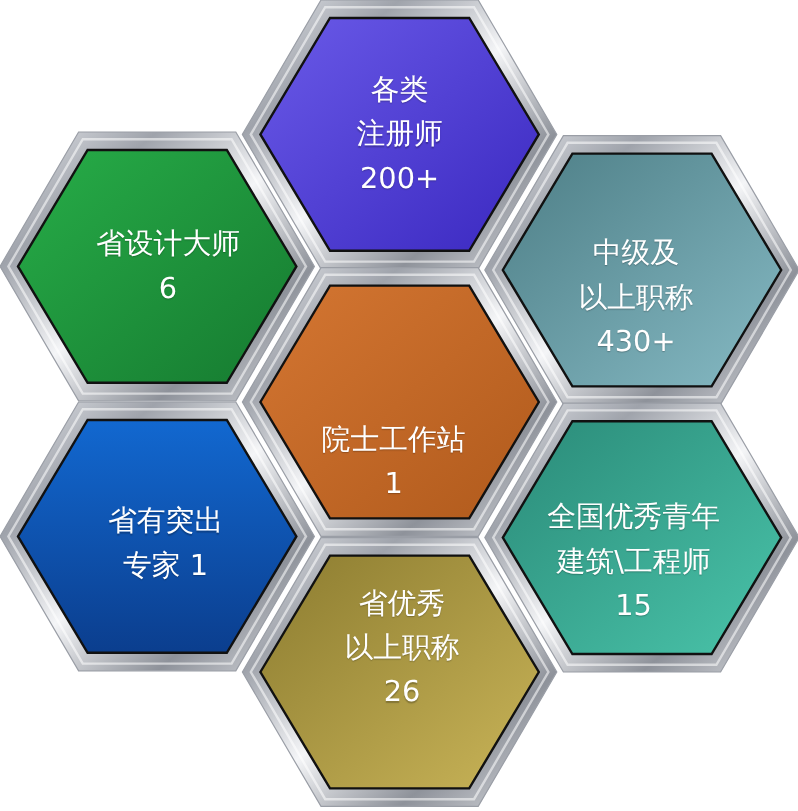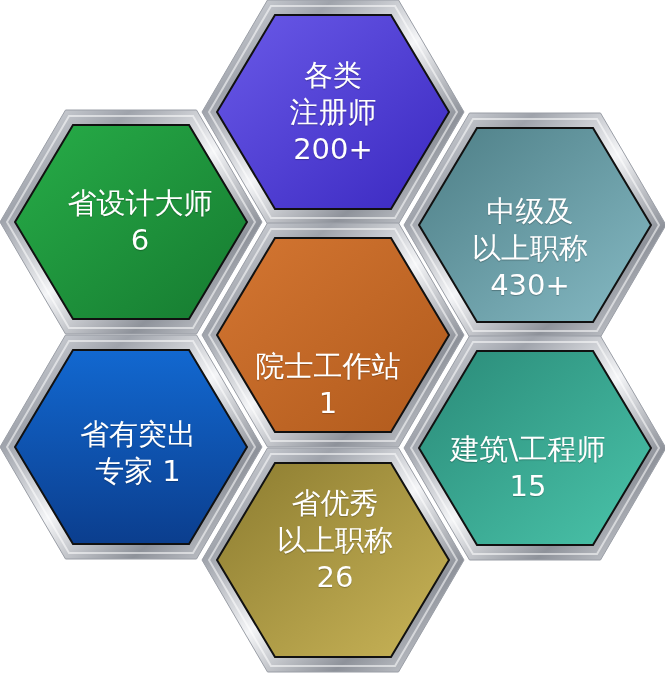--- a/index.html
+++ b/index.html
@@ -4,21 +4,21 @@
   <style>
     html, body { margin: 0; padding: 0; background: #ffffff; }
     body { width: 665px; height: 676px; position: relative; overflow: hidden; font-family: "DejaVu Sans", sans-serif; }
     svg.canvas { position: absolute; left: 0; top: 0; }
     .label {
       position: absolute;
       width: 220px;
       text-align: center;
       color: #ffffff;
       font-family: "DejaVu Sans", sans-serif;
-      font-size: 29px;
+      font-size: 24px;
       line-height: 37px;
       transform: translate(-50%, -50%);
       text-shadow: 0 1px 1px rgba(0,0,0,0.25);
       white-space: nowrap;
     }
     .label span { display: block; }
   </style>
 </head>
 <body>
 
@@ -120,20 +120,21 @@
   <span>院士工作站</span>
   <span>1</span>
 </div>
 
 <div class="label" style="left:138px; top:453px;">
   <span>省有突出</span>
   <span>专家 1</span>
 </div>
 
 <div class="label" style="left:528px; top:468px;">
+  <span>全国优秀青年</span>
   <span>建筑\工程师</span>
   <span>15</span>
 </div>
 
 <div class="label" style="left:335px; top:540px;">
   <span>省优秀</span>
   <span>以上职称</span>
   <span>26</span>
 </div>
 

